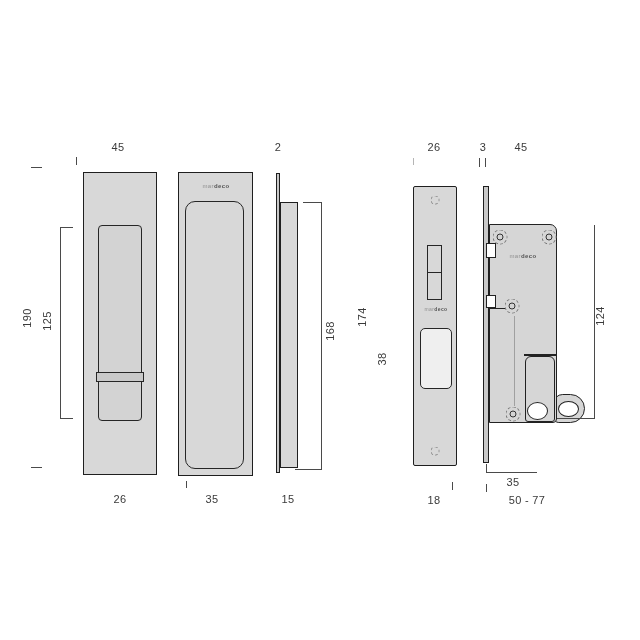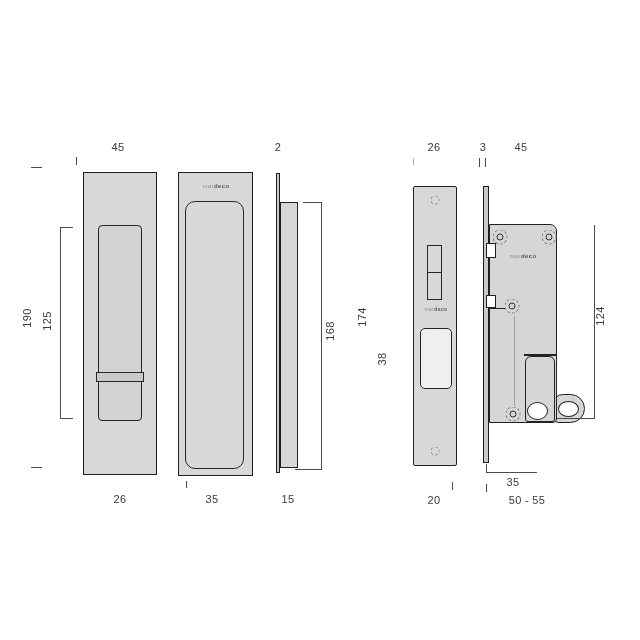--- a/index.html
+++ b/index.html
@@ -72,21 +72,21 @@
     <div class="brand" style="left:22px;top:122px;font-size:5px;">
       <span>mar</span><span class="b">deco</span>
     </div>
     <div class="sub" style="left:6px;top:141px;width:32px;height:61px;border-radius:5px;background:#efefef;"></div>
     <div class="screw-sm" style="left:21px;top:264px;"></div>
   </div>
 
   <div class="dim" style="left:434px;top:147px;">26</div>
   <div class="line faint" style="left:413px;top:158px;width:1px;height:7px;"></div>
   <div class="line" style="left:452px;top:482px;width:1.2px;height:8px;"></div>
-  <div class="dim" style="left:434px;top:500px;">20</div>
+  <div class="dim" style="left:434px;top:500px;">18</div>
 
   <div class="dim" style="left:483px;top:147px;">3</div>
   <div class="line" style="left:479px;top:158px;width:1.2px;height:9px;"></div>
   <div class="line" style="left:485px;top:158px;width:1.2px;height:9px;"></div>
   <div class="dim" style="left:521px;top:147px;">45</div>
 
   <div class="panel" style="left:483px;top:186px;width:6px;height:277px;background:#c9c9c9;border-width:1.2px;"></div>
 
   <div style="position:absolute;left:553px;top:394px;width:32px;height:29px;background:#d6d6d6;
               border:1.5px solid #222;border-radius:10px 15px 15px 6px;"></div>
@@ -117,15 +117,15 @@
   <div class="screw" style="left:513px;top:414px;"></div>
 
   <div class="line" style="left:594px;top:225px;width:1.2px;height:194px;"></div>
   <div class="line" style="left:557px;top:418px;width:38px;height:1.2px;"></div>
   <div class="dim rot" style="left:600px;top:316px;">124</div>
 
   <div class="line" style="left:486px;top:464px;width:1.2px;height:9px;"></div>
   <div class="line" style="left:486px;top:472px;width:51px;height:1.2px;"></div>
   <div class="dim" style="left:513px;top:482px;">35</div>
   <div class="line" style="left:486px;top:484px;width:1.2px;height:8px;"></div>
-  <div class="dim" style="left:527px;top:500px;">50 - 55</div>
+  <div class="dim" style="left:527px;top:500px;">50 - 77</div>
 
 </div>
 
 </body></html>

